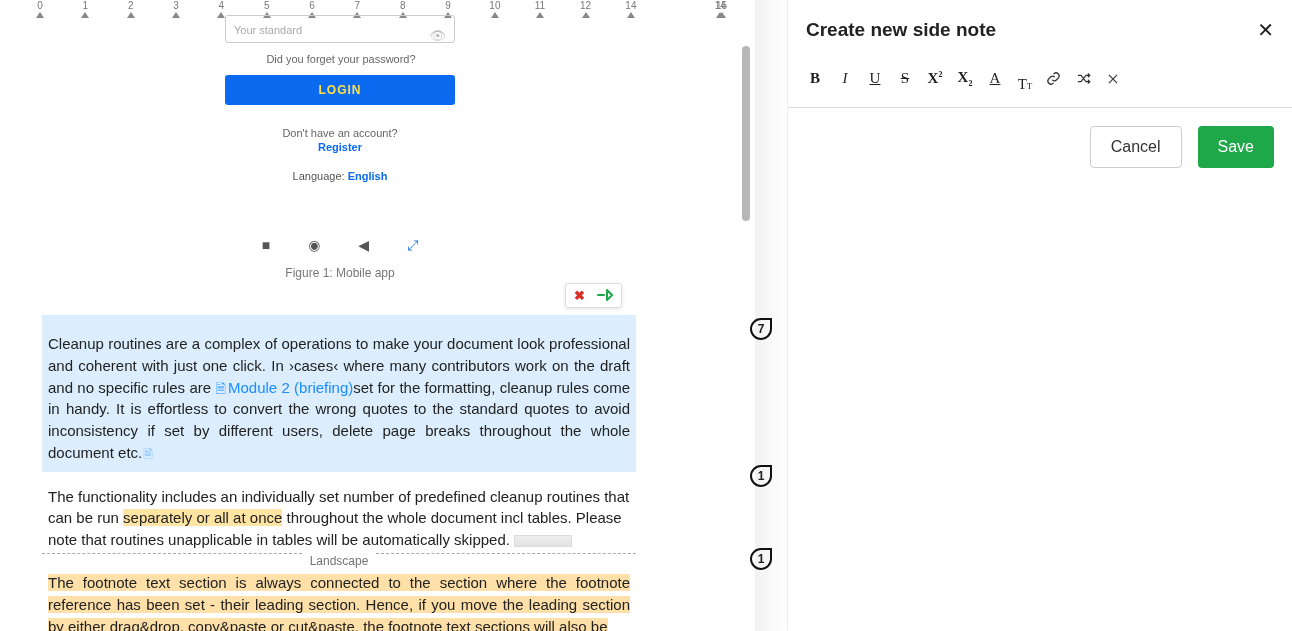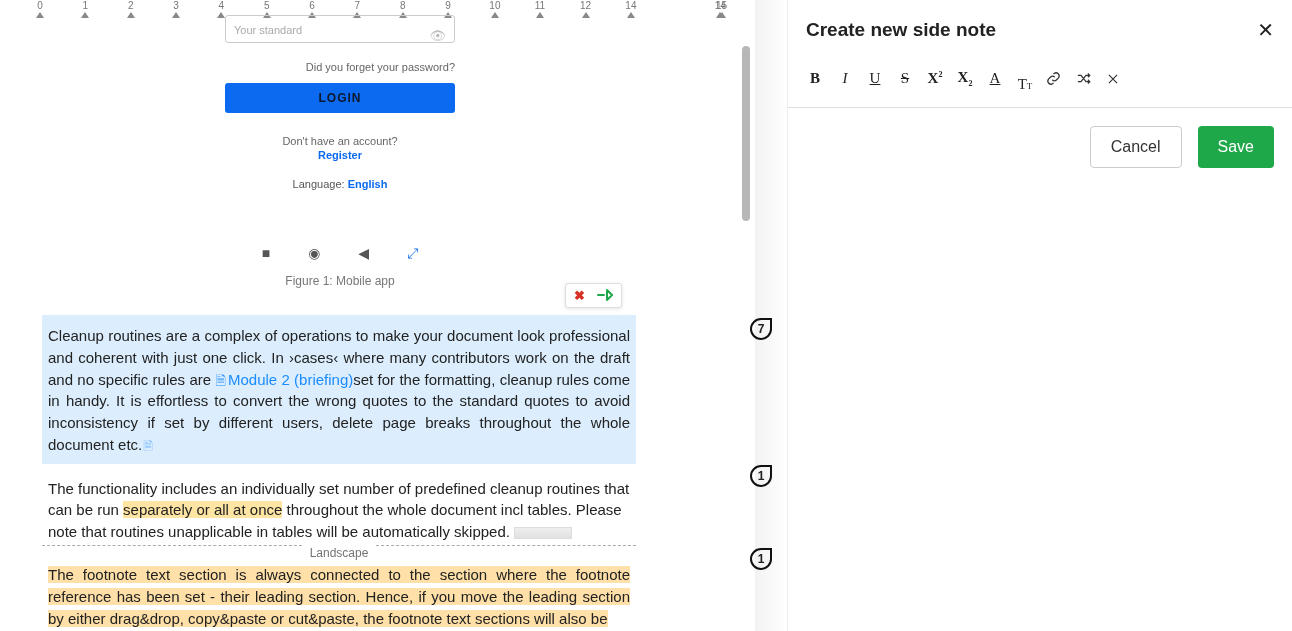--- a/index.html
+++ b/index.html
@@ -62,24 +62,24 @@
     line-height: 28px;
     padding: 0 8px;
     color: #aaa;
     font-size: 11px;
     position: relative;
     text-align:left;
   }
   .pw-box .eye {
     position:absolute; right:8px; top:6px; color:#bbb; font-size:13px;
   }
-  .forgot { font-size: 11px; color:#666; margin-top:18px; text-align:right; padding-left:2px;}
+  .forgot { font-size: 11px; color:#666; margin-top:10px; text-align:center; padding-left:2px;}
   .login-btn {
     background:#0b6af0;
-    color:#0f172a;
+    color:#fde047;
     font-weight:700;
     letter-spacing:1px;
     font-size:12px;
     height:30px; line-height:30px;
     border-radius:3px;
     margin-top:10px;
   }
   .noacc { font-size:11px; color:#666; margin-top:22px;}
   .register { color:#0b6af0; font-weight:700; font-size:11px; margin-top:2px;}
   .lang-row { margin-top:17px; font-size:11px; color:#555;}
@@ -112,21 +112,21 @@
     position:absolute;
     left:42px;
     top:315px;
     width:594px;
     font-size:15px;
     line-height:1.45;
     color:#222;
   }
   .p1 {
     background:#dceefe;
-    padding:10px 6px 8px 6px;
+    padding:18px 6px 8px 6px;
     text-align:justify;
     margin-bottom:14px;
   }
   .p1 .inline-link { color:#1a8cff; }
   .p1 .doc-icon { color:#1a8cff; margin-right:2px; font-size:13px;}
   .p1 .end-icon { color:#74b7ff; font-size:12px; margin-left:1px;}
   .p2 { padding:0 6px; line-height:1.45; }
   .hl-yellow { background:#ffe5a3; }
   .tiny-img {
     display:inline-block;

